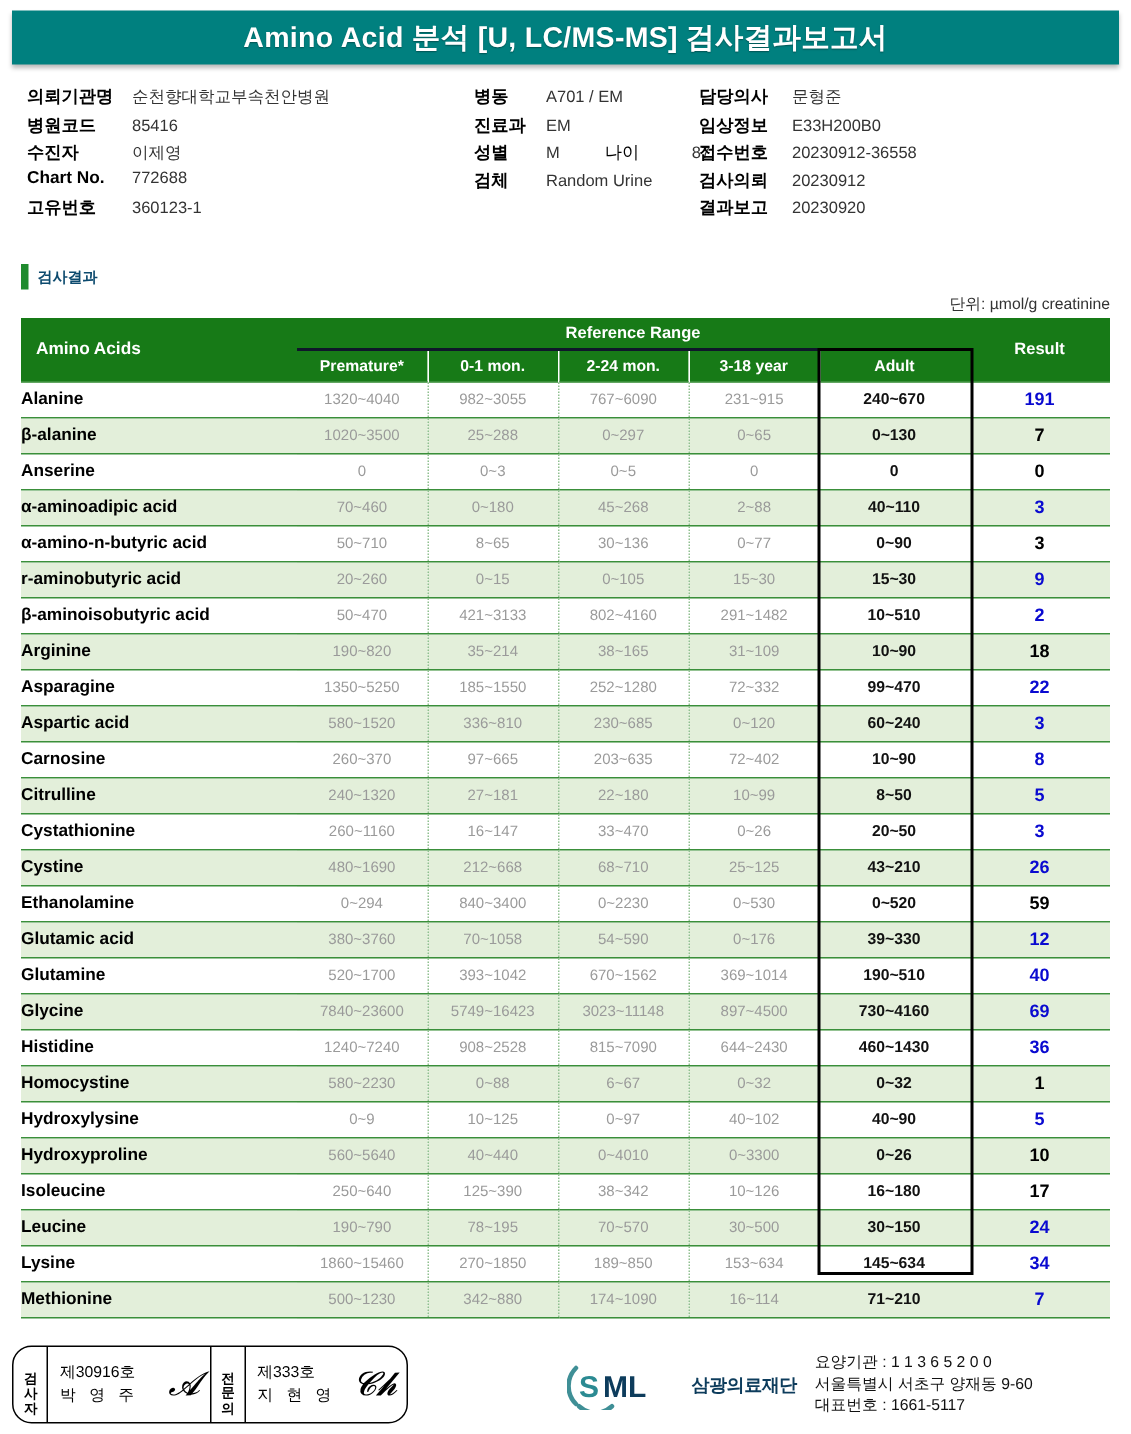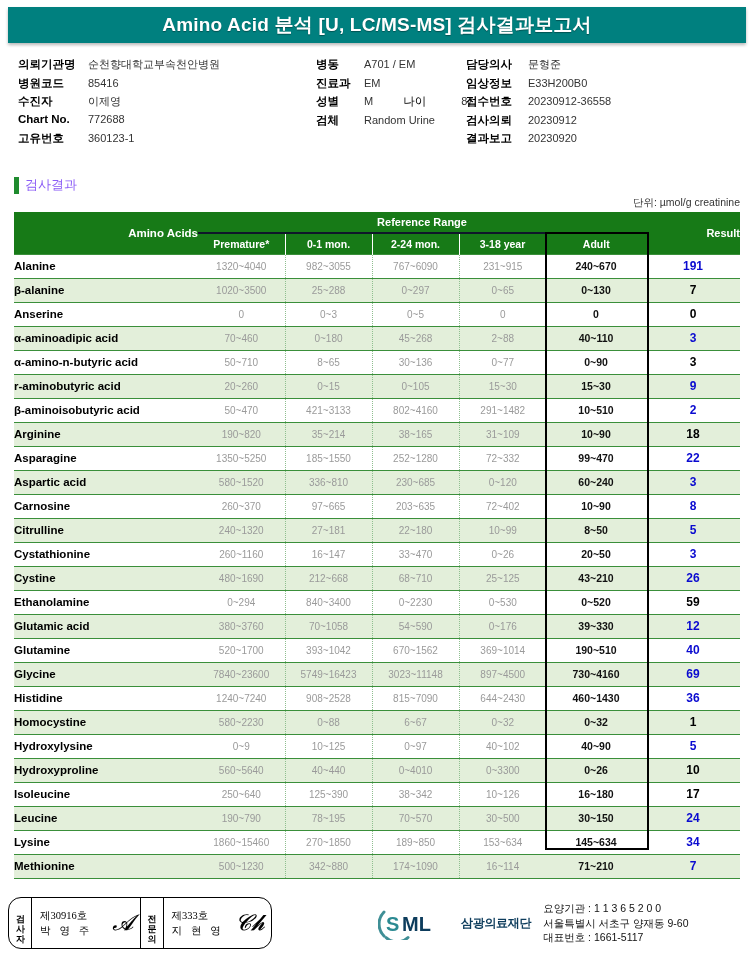--- a/index.html
+++ b/index.html
@@ -41,21 +41,21 @@
   .c2 .lbl{width:48px;}
   .c3 .lbl{width:62px;}
   .age-lbl{font-weight:normal;margin-left:30px;margin-right:10px;}
 
   
   .sec{
     position:absolute;left:14px;top:176px;
     display:flex;align-items:center;
   }
   .sec-bar{width:5px;height:17px;background:#1f8b2e;margin-right:6px;}
-  .sec-title{font-size:13px;font-weight:normal;color:#8b5cf6;}
+  .sec-title{font-size:10px;font-weight:bold;color:#0c4a6e;}
   .unit{
     position:absolute;right:14px;top:196px;
     font-size:10.5px;color:#333;
   }
 
   
   table.rep{
     position:absolute;left:14px;top:212px;
     width:726px;border-collapse:collapse;
     table-layout:fixed;
@@ -65,21 +65,21 @@
     background:#177a17;color:#fff;font-size:11px;font-weight:bold;
     text-align:center;border:none;
   }
   .hdr-top th.aa{
     text-align:left;padding-left:10px;font-size:11.5px;
   }
   .hdr-sub th{font-weight:bold;font-size:10.5px;height:20px;}
   .hdr-top th.rr{
     border-bottom:2px solid #0f172a;height:20px;
   }
-  .hdr-top th.aa,.hdr-top th.res{height:40px;vertical-align:middle;text-align:right;}
+  .hdr-top th.aa,.hdr-top th.res{height:40px;vertical-align:middle;}
   .hdr-sub th.sep{border-left:1px solid #fff;}
 
   td.name{
     font-size:11.5px;font-weight:bold;padding-left:10px;
     height:23px;line-height:23px;color:#000;white-space:nowrap;
     overflow:hidden;
   }
   td.ref{
     font-size:10px;color:#9a9a9a;text-align:center;
     height:23px;line-height:23px;
@@ -119,21 +119,21 @@
     border-right:1.4px solid #000;
     font-size:9px;font-weight:bold;
     writing-mode:vertical-rl;letter-spacing:1px;
   }
   .sig-body{
     flex:1;display:flex;align-items:center;
     padding-left:8px;position:relative;
   }
   .sig-body.divider{border-right:1.4px solid #000;}
   .sig-names{display:flex;flex-direction:column;justify-content:center;}
-  .sig-no{font-size:10.5px;line-height:15px;white-space:nowrap;font-family:Liberation Serif, serif;}
+  .sig-no{font-size:10.5px;line-height:15px;white-space:nowrap;}
   .sig-nm{font-size:10.5px;line-height:15px;letter-spacing:3px;white-space:nowrap;}
   .scribble{
     position:absolute;right:6px;top:50%;transform:translateY(-50%);
     font-size:22px;font-style:italic;font-family:"Liberation Serif",serif;
   }
 
   .logoarea{
     position:absolute;left:378px;top:898px;width:366px;height:52px;
     display:flex;align-items:flex-start;
   }

